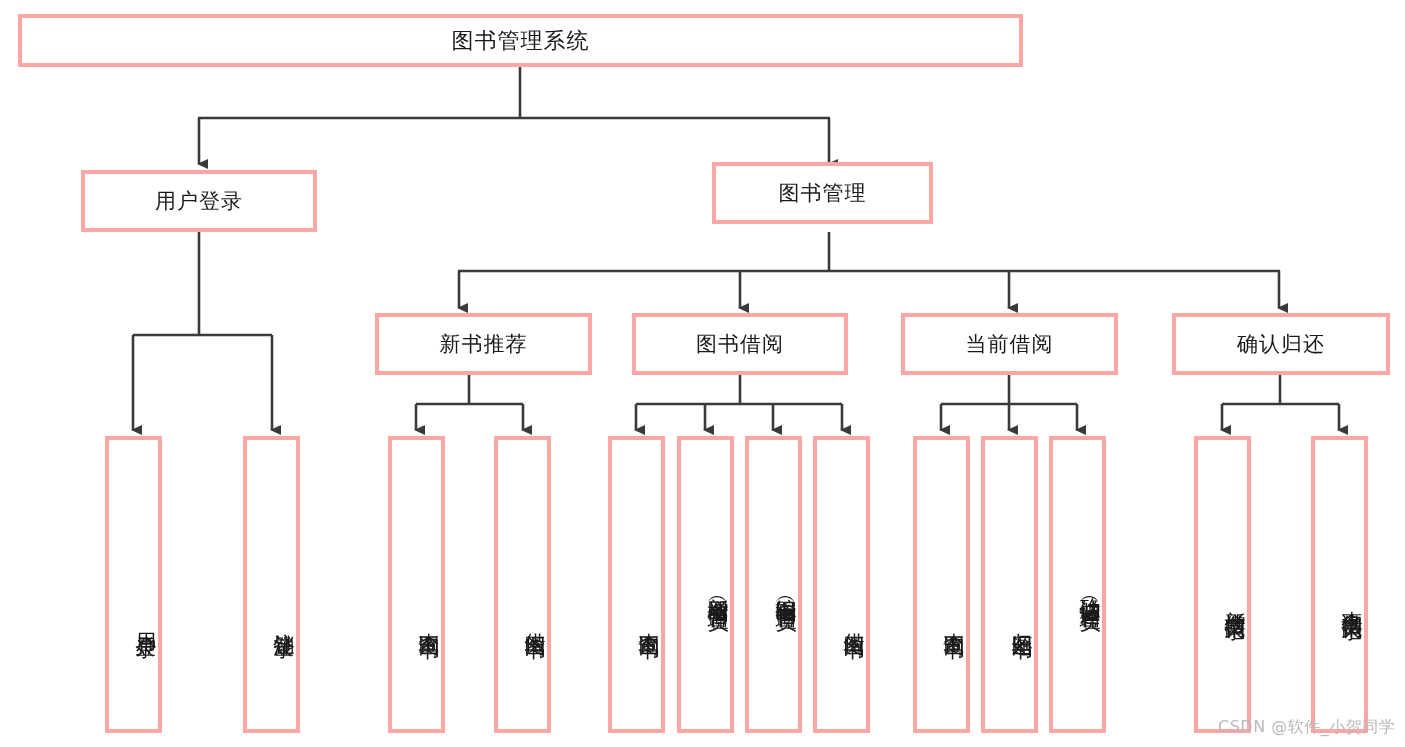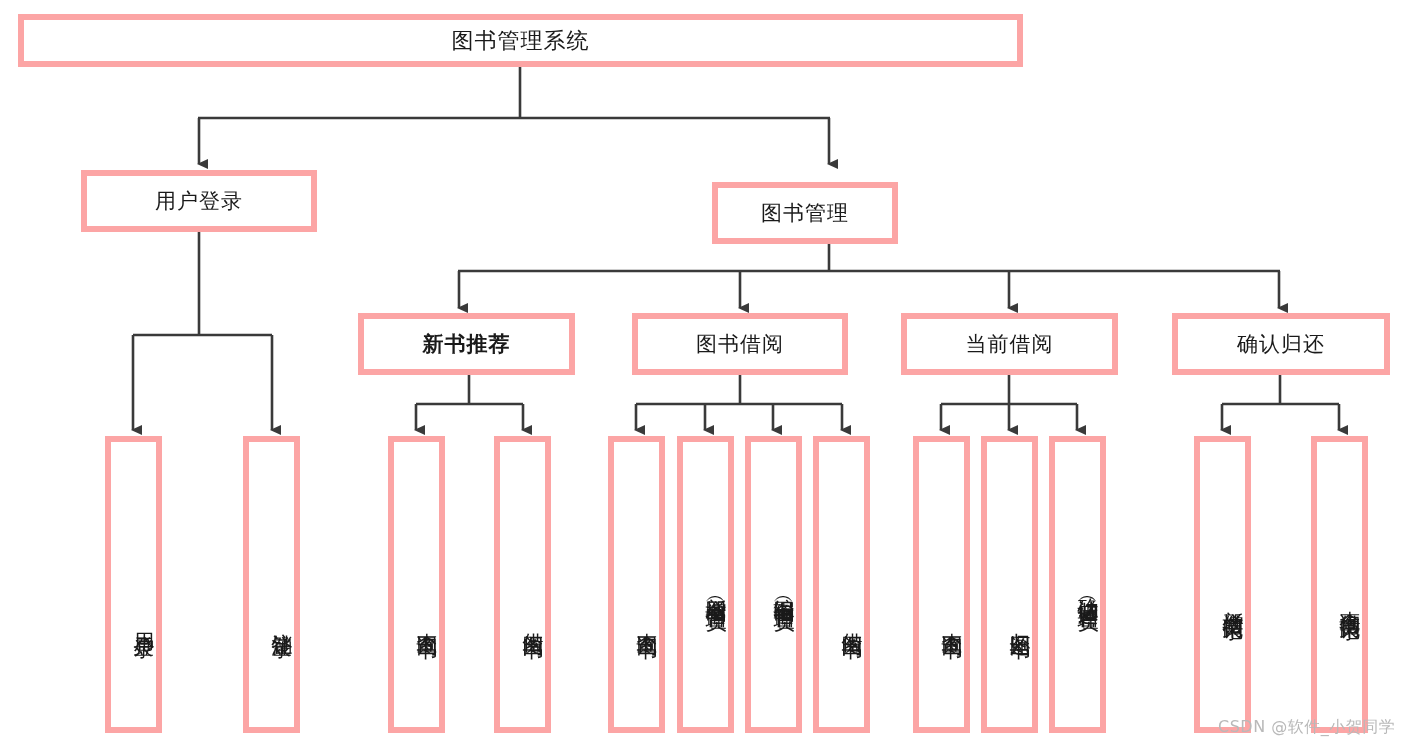--- a/index.html
+++ b/index.html
@@ -22,21 +22,21 @@
     left: 0;
     top: 0;
     width: 1405px;
     height: 747px;
     pointer-events: none;
   }
   .node {
     position: absolute;
     box-sizing: border-box;
     background: #ffffff;
-    border: 6px solid #fca5a5;
+    border: 4px solid #fca5a5;
     display: flex;
     align-items: center;
     justify-content: center;
     color: #1a1a1a;
   }
   .node.horiz {
     font-size: 21px;
     letter-spacing: 1px;
   }
   .node.vert {
@@ -120,25 +120,25 @@
     </g>
   </svg>
 
   <div class="node horiz root" style="left:18px; top:14px; width:1005px; height:53px;">
     <span>图书管理系统</span>
   </div>
 
   <div class="node horiz" style="left:81px; top:170px; width:236px; height:62px;">
     <span>用户登录</span>
   </div>
-  <div class="node horiz" style="left:712px; top:182px; width:186px; height:62px;">
+  <div class="node horiz" style="left:712px; top:162px; width:221px; height:62px;">
     <span>图书管理</span>
   </div>
 
-  <div class="node horiz" style="left:358px; top:313px; width:217px; height:62px;font-weight:bold;">
+  <div class="node horiz" style="left:375px; top:313px; width:217px; height:62px;">
     <span>新书推荐</span>
   </div>
   <div class="node horiz" style="left:901px; top:313px; width:217px; height:62px;">
     <span>当前借阅</span>
   </div>
   <div class="node horiz" style="left:632px; top:313px; width:216px; height:62px;">
     <span>图书借阅</span>
   </div>
   <div class="node horiz" style="left:1172px; top:313px; width:218px; height:62px;">
     <span>确认归还</span>

